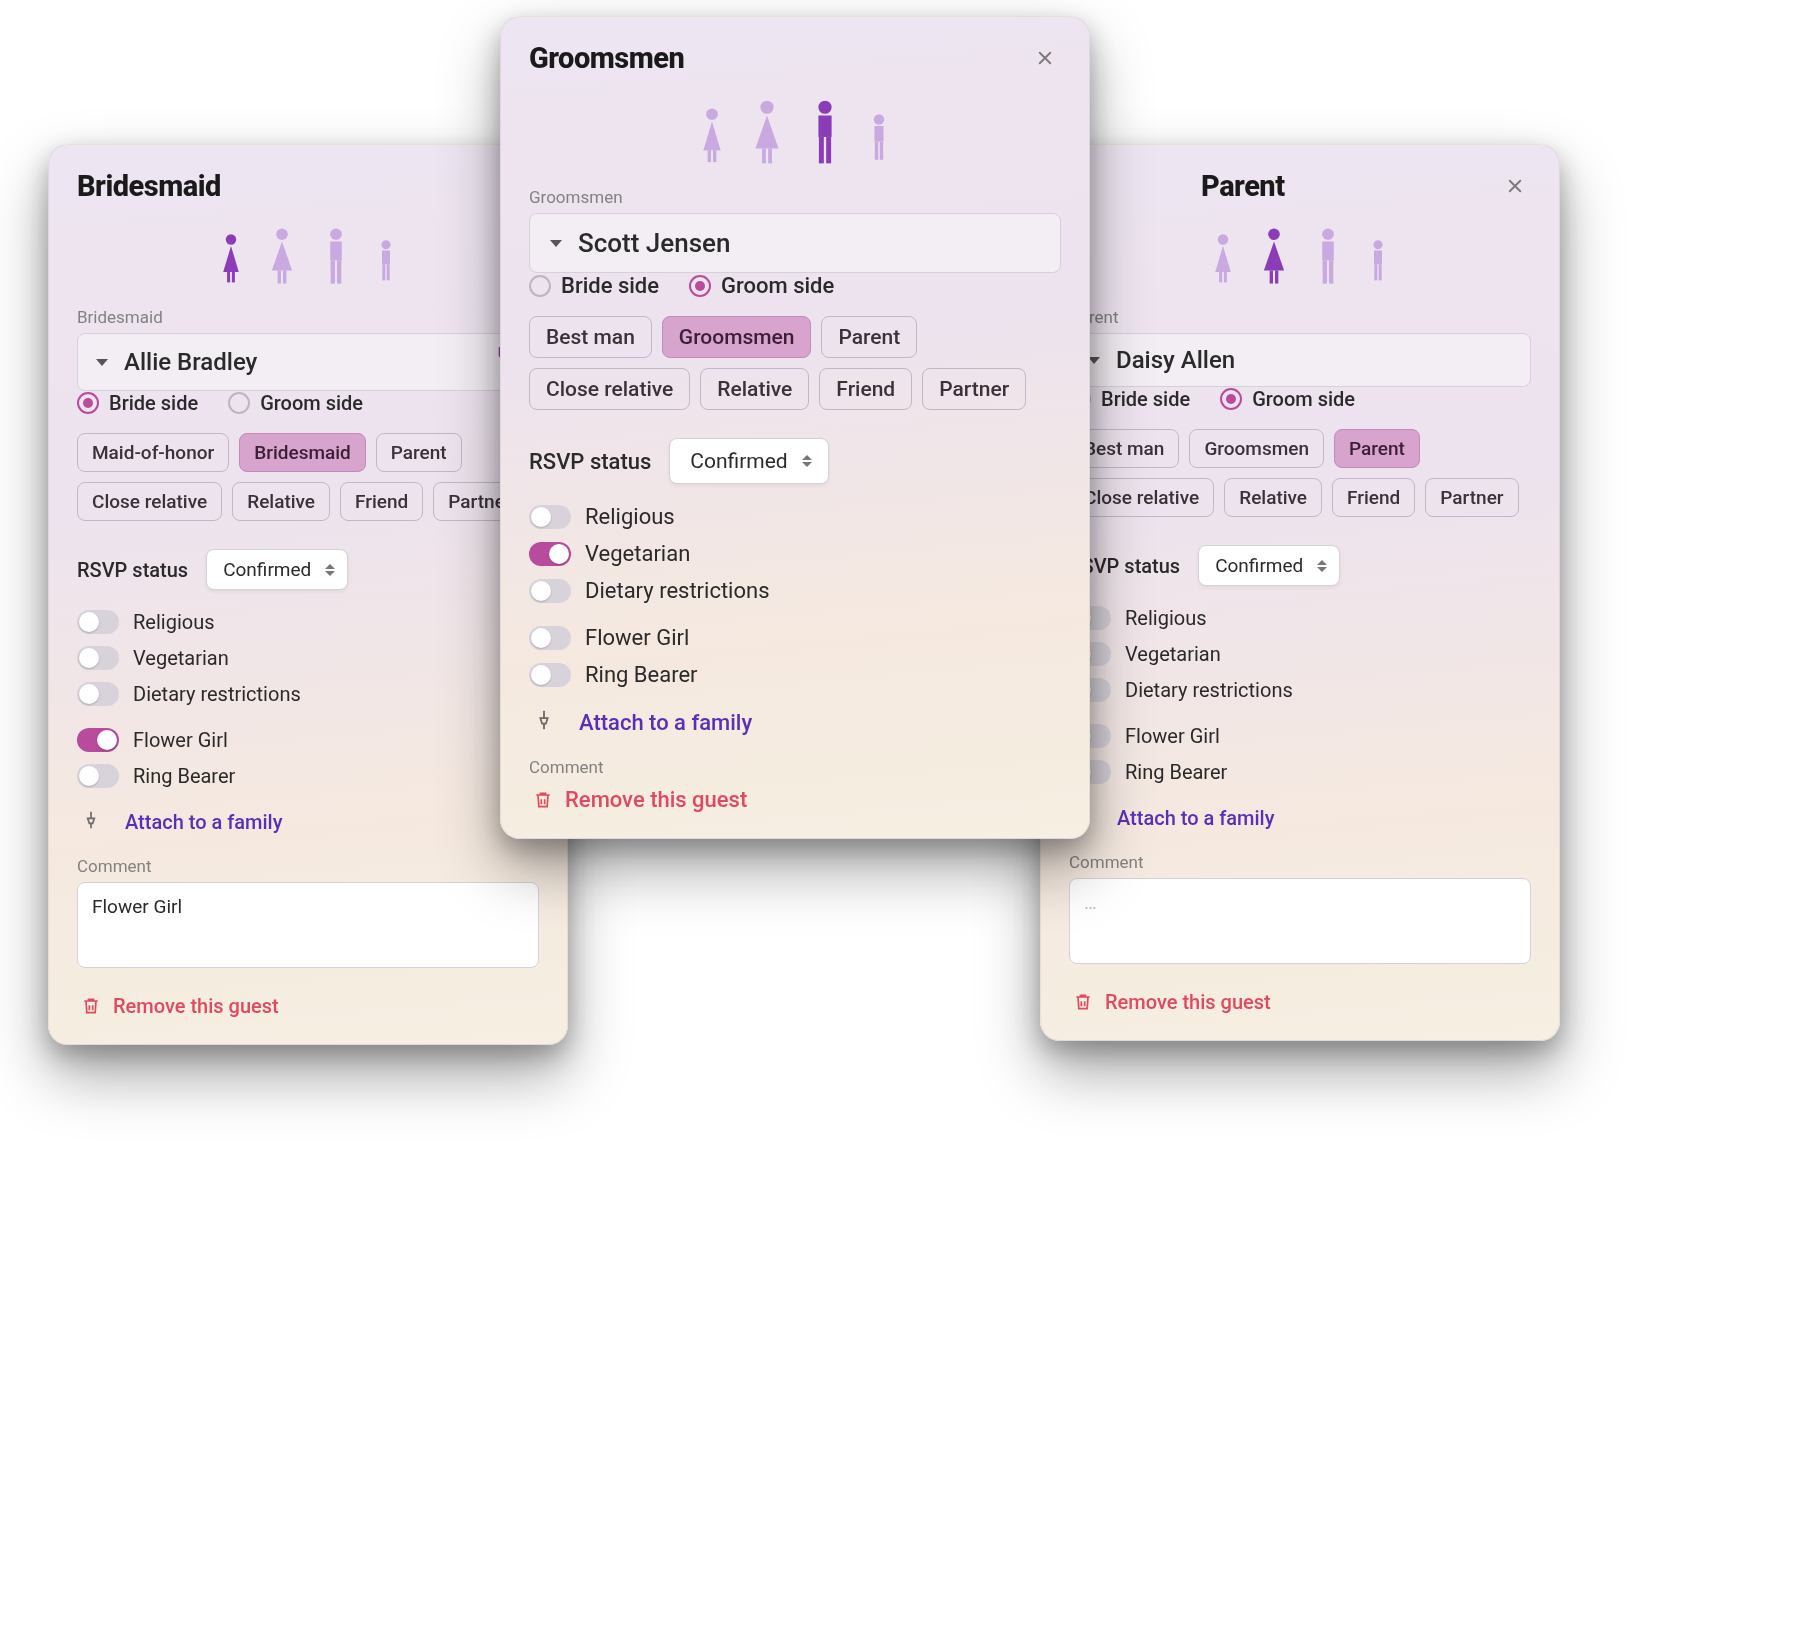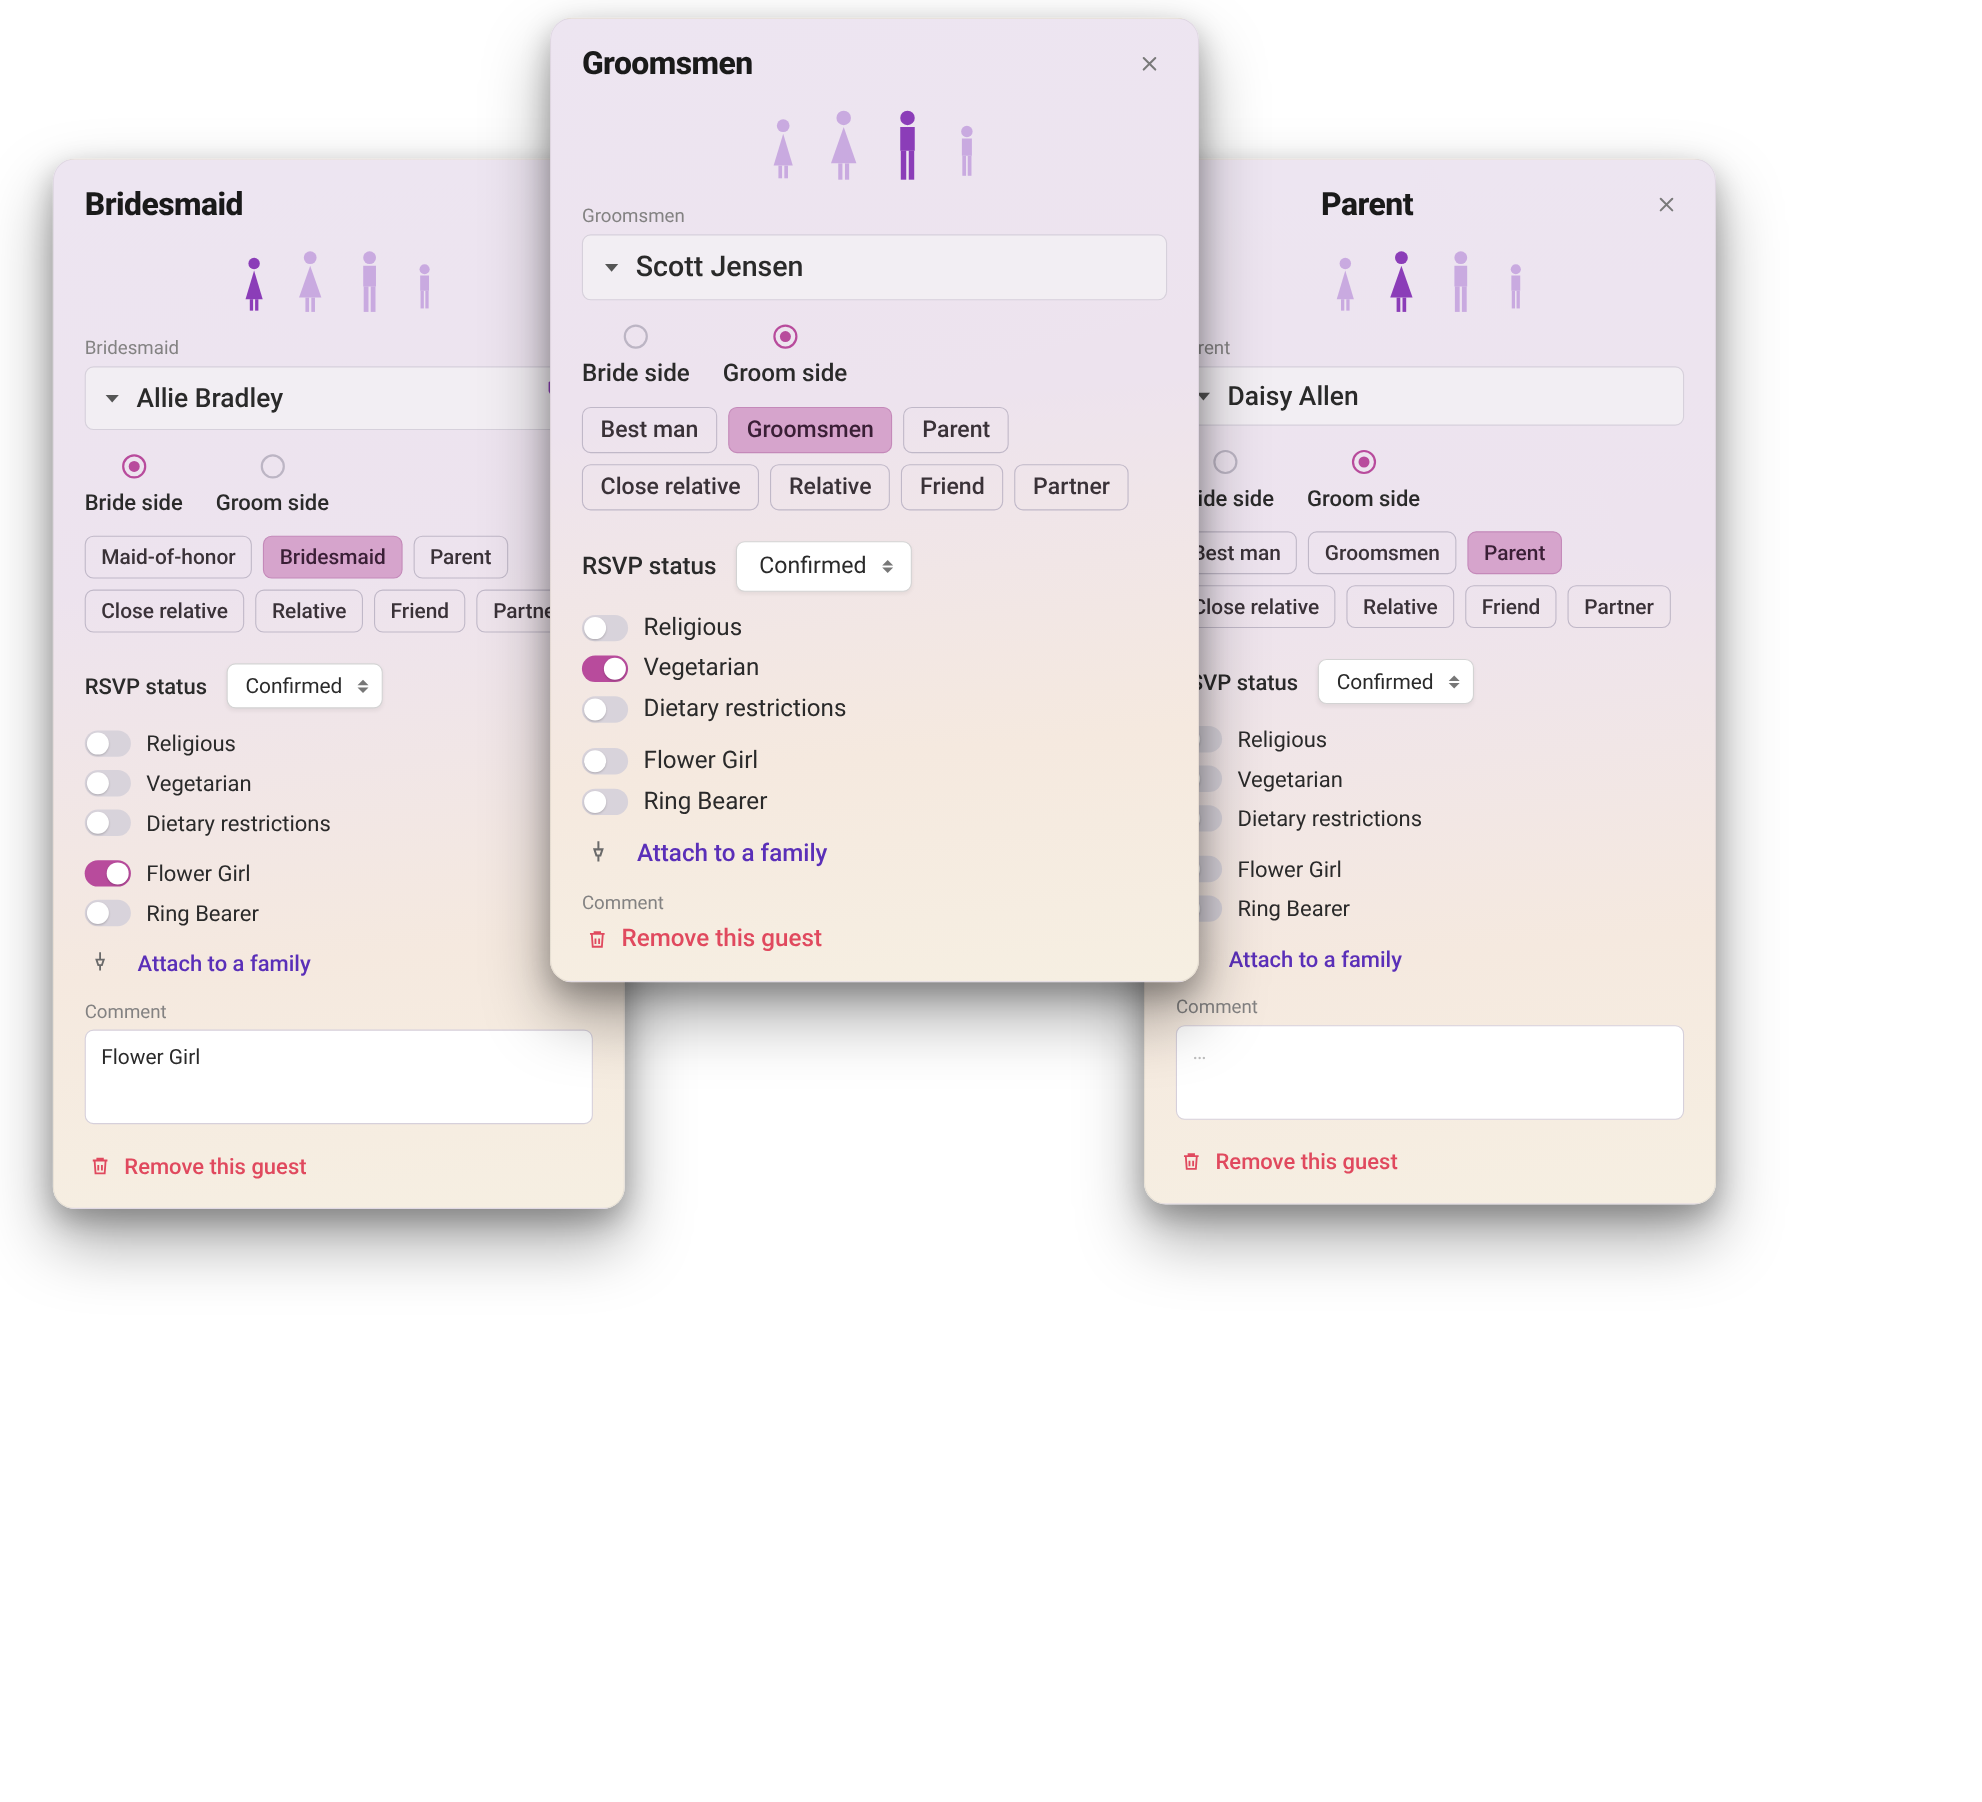--- a/index.html
+++ b/index.html
@@ -85,21 +85,20 @@
   }
 
   .name-select {
     display: flex;
     align-items: center;
     gap: 16px;
     background: #f2eef3;
     border: 1px solid #d6d0db;
     border-radius: 8px;
     padding: 12px 18px;
-    margin-bottom: 22px;
   }
   .name-select .caret {
     width: 0; height: 0;
     border-left: 6px solid transparent;
     border-right: 6px solid transparent;
     border-top: 7px solid #555;
   }
   .name-select .name {
     font-size: 24px;
     font-weight: 500;
@@ -112,21 +111,20 @@
   .radio-row {
     display: flex;
     gap: 30px;
     margin-bottom: 18px;
   }
   .radio {
     display: flex;
     align-items: center;
     gap: 10px;
     cursor: pointer;
-    flex-direction: column;
   }
   .radio .ring {
     width: 22px; height: 22px;
     border-radius: 50%;
     border: 2px solid #bcb5c4;
     display: flex; align-items: center; justify-content: center;
   }
   .radio.sel .ring { border-color: var(--magenta); }
   .radio.sel .ring::after {
     content: "";

